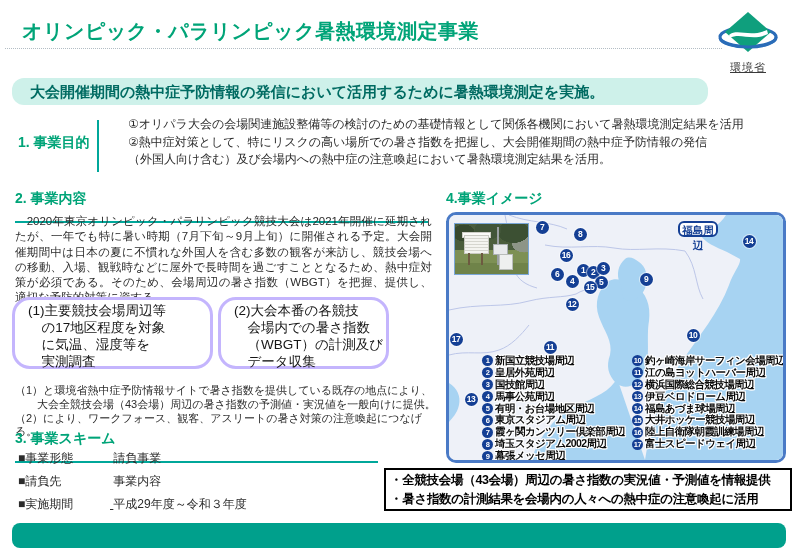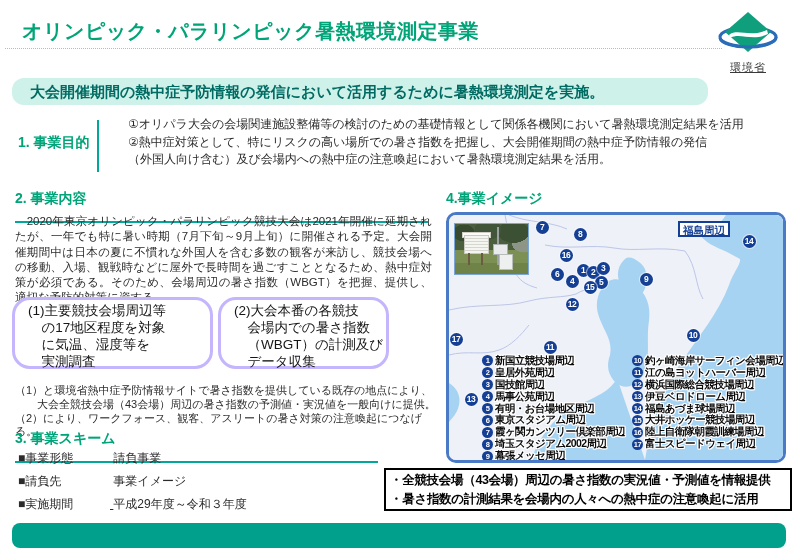--- a/index.html
+++ b/index.html
@@ -46,22 +46,22 @@
   
   .footer-bar{left:12px;top:523px;width:774px;height:25px;background:#00a08c;border-radius:8px;}
 
   
   .map{left:446px;top:212px;width:340px;height:251px;border:3px solid #4a7ac6;border-radius:10px;
     box-sizing:border-box;overflow:hidden;background:#eef1f8;}
   .map svg{position:absolute;left:0;top:0;}
   .marker{position:absolute;width:13px;height:13px;border-radius:50%;background:#143f94;
     color:#fff;font-size:8.5px;font-weight:bold;text-align:center;line-height:13px;letter-spacing:-0.5px;
     box-shadow:0 0 0 1px rgba(255,255,255,.55);}
-  .area-pill{position:absolute;left:229px;top:6px;width:52px;height:16px;background:#fff;border:2px solid #143f94;
-    border-radius:0;font-size:10.5px;font-weight:bold;color:#143f94;text-align:center;line-height:15px;box-sizing:border-box;}
+  .area-pill{position:absolute;left:229px;top:6px;width:40px;height:16px;background:#fff;border:2px solid #143f94;
+    border-radius:6px;font-size:10.5px;font-weight:bold;color:#143f94;text-align:center;line-height:15px;box-sizing:border-box;}
   .photo{position:absolute;left:5px;top:8px;width:75px;height:52px;border:1px solid #7aa7d8;box-sizing:border-box;
     background:
       radial-gradient(18px 14px at 12% 18%, #37492e 60%, transparent 61%),
       radial-gradient(22px 16px at 45% 12%, #415538 60%, transparent 61%),
       radial-gradient(26px 18px at 80% 16%, #3c5033 60%, transparent 61%),
       radial-gradient(20px 14px at 95% 40%, #8d9587 60%, transparent 61%),
       linear-gradient(#4a5d3c 0 52%, #7d9054 52% 78%, #6f8349 78% 100%);}
   .shelter{position:absolute;left:9px;top:11px;width:23px;height:17px;background:#f4f4f0;border:1px solid #c9c9c2;
     background-image:repeating-linear-gradient(#f4f4f0 0 2px, #d6d6cf 2px 3px);}
   .shelter-roof{position:absolute;left:7px;top:8px;width:27px;height:4px;background:#fbfbf8;border:1px solid #cfcfc8;}
@@ -121,21 +121,21 @@
 　　大会全競技会場（43会場）周辺の暑さ指数の予測値・実況値を一般向けに提供。
 （2）により、ワークフォース、観客、アスリートの暑さ対策の注意喚起につなげる。</div>
 
 <div class="abs sec-heading h3">3. 事業スキーム</div>
 <div class="scheme-row" style="top:450px;">
   <span class="lab">■事業形態</span>
   <span class="val">請負事業</span>
 </div>
 <div class="scheme-row" style="top:473px;">
   <span class="lab">■請負先</span>
-  <span class="val">事業イメージ</span>
+  <span class="val">事業内容</span>
 </div>
 <div class="scheme-row" style="top:496px;text-decoration:underline;">
   <span class="lab">■実施期間</span>
   <span class="val">平成29年度～令和３年度</span>
 </div>
 
 <div class="abs footer-bar"></div>
 
 <div class="abs sec-heading h4">4.事業イメージ</div>
 <div class="abs map">

